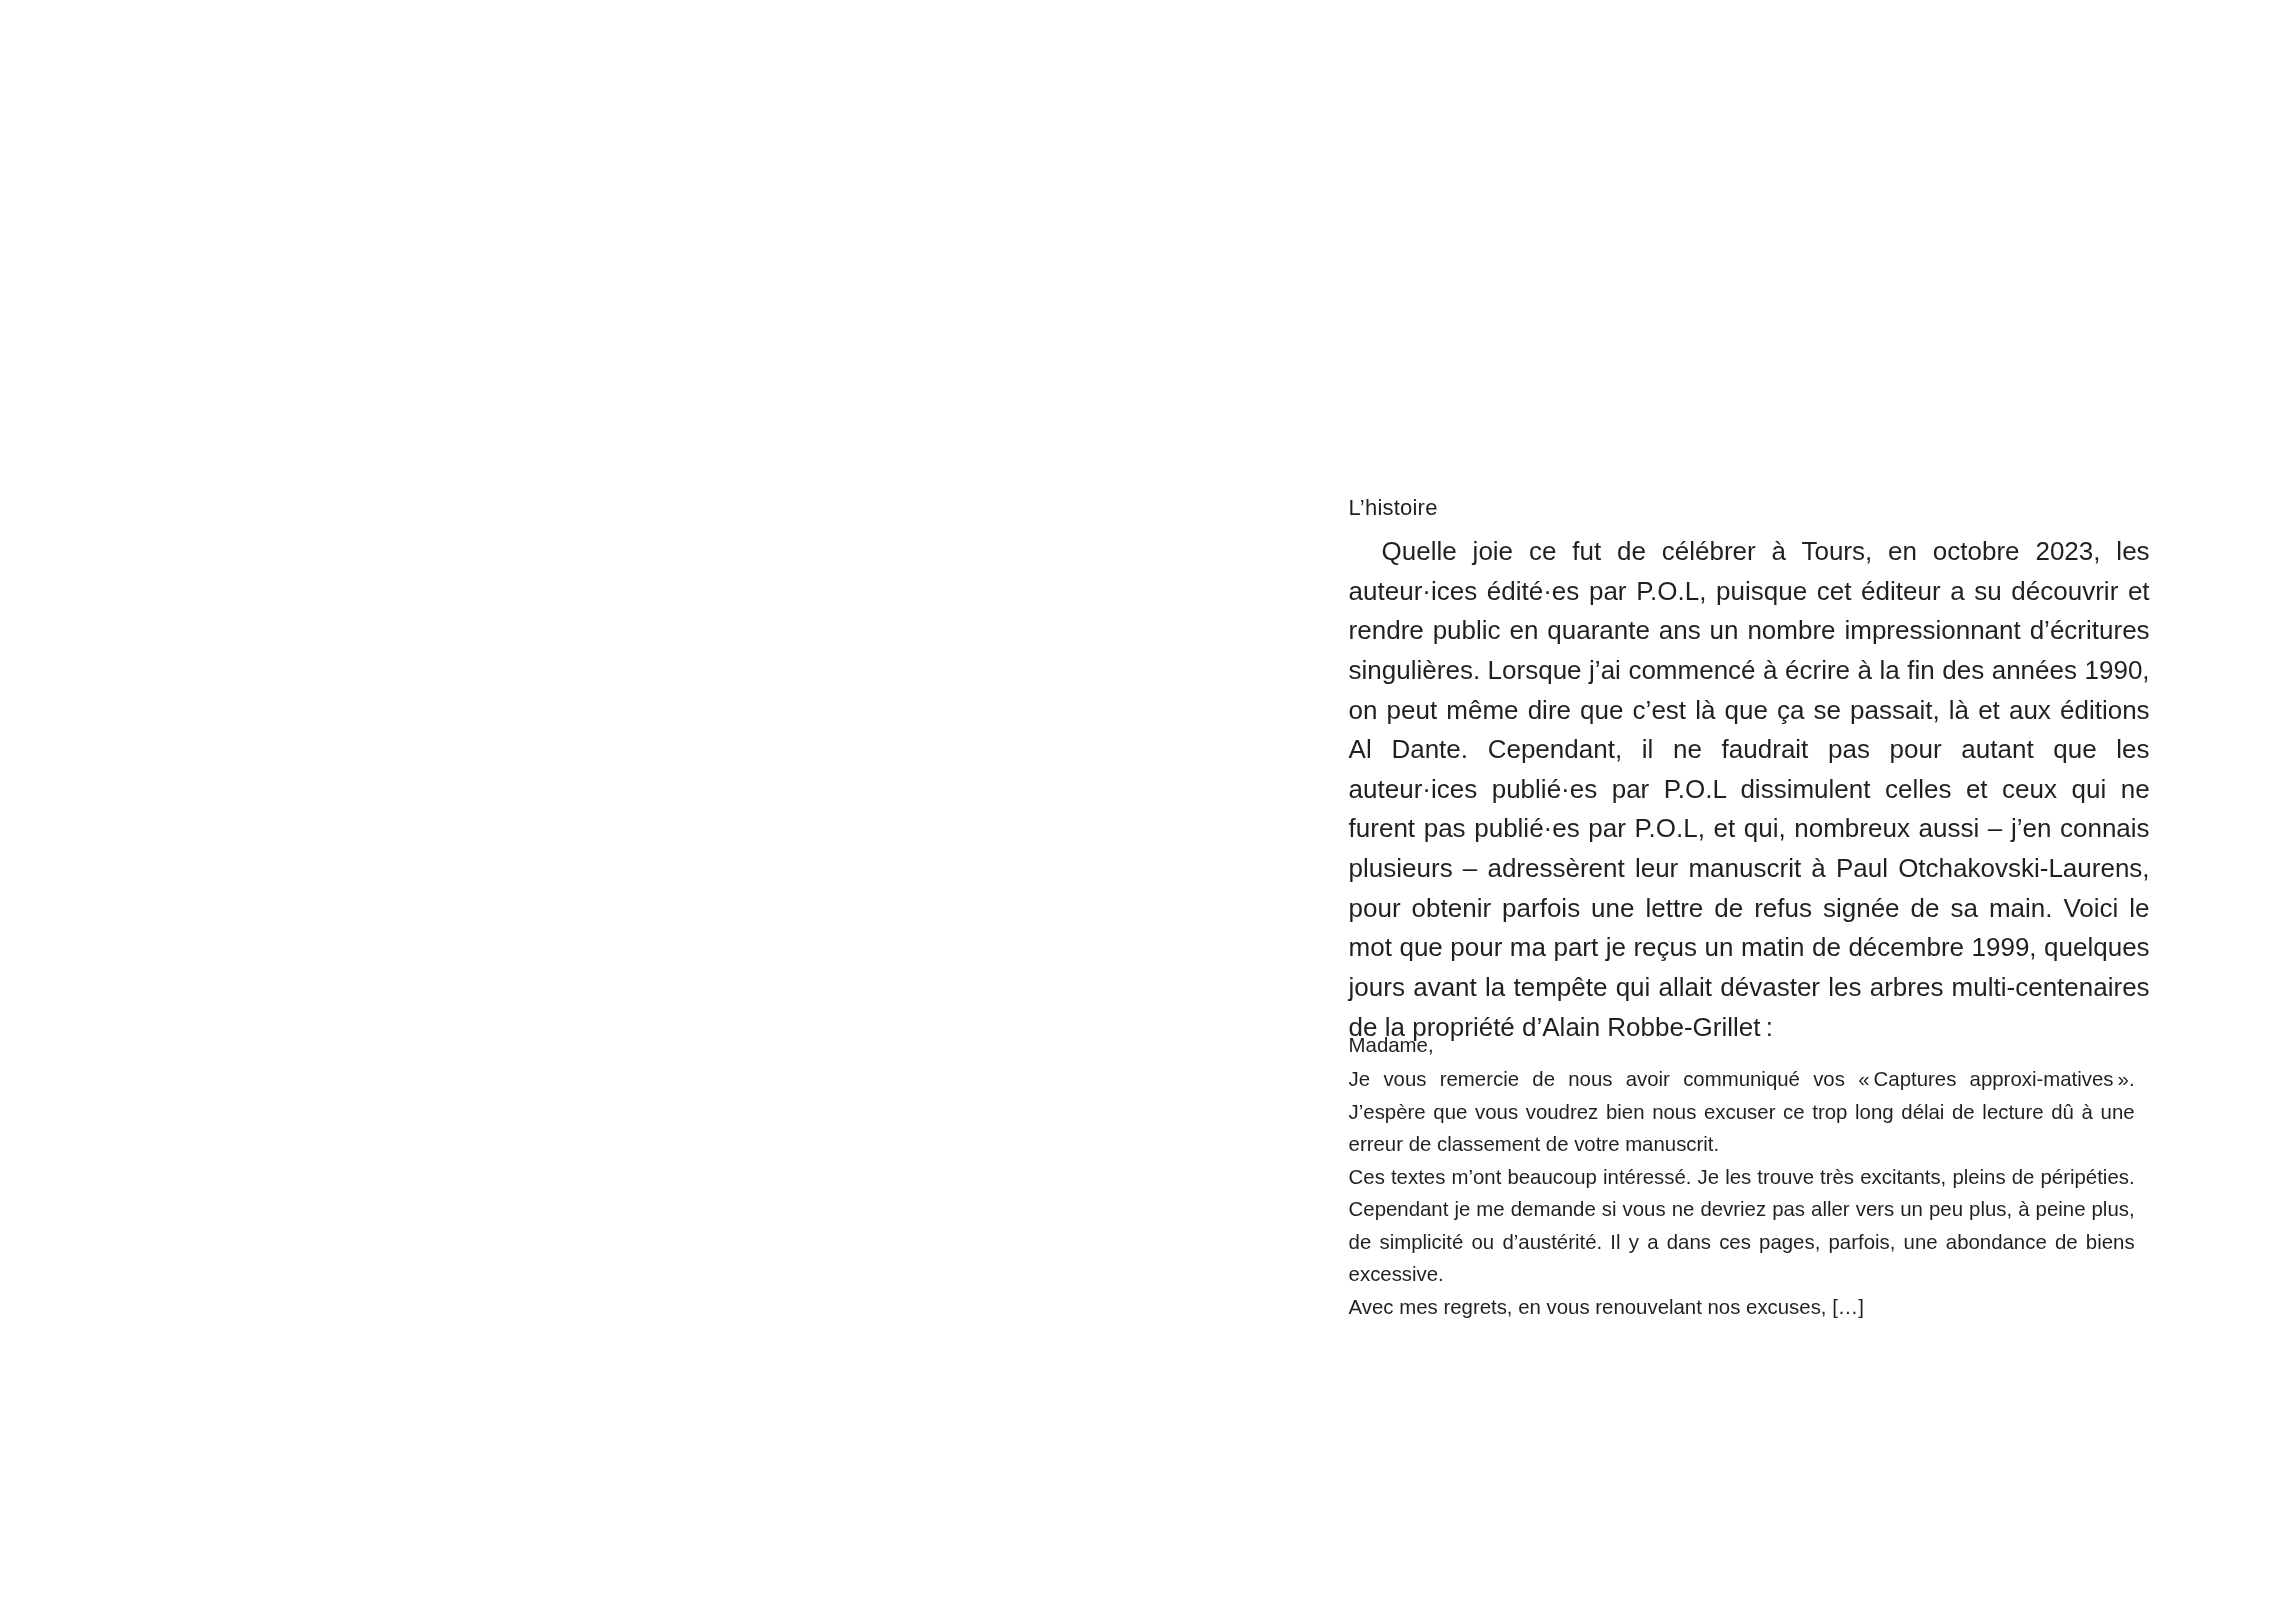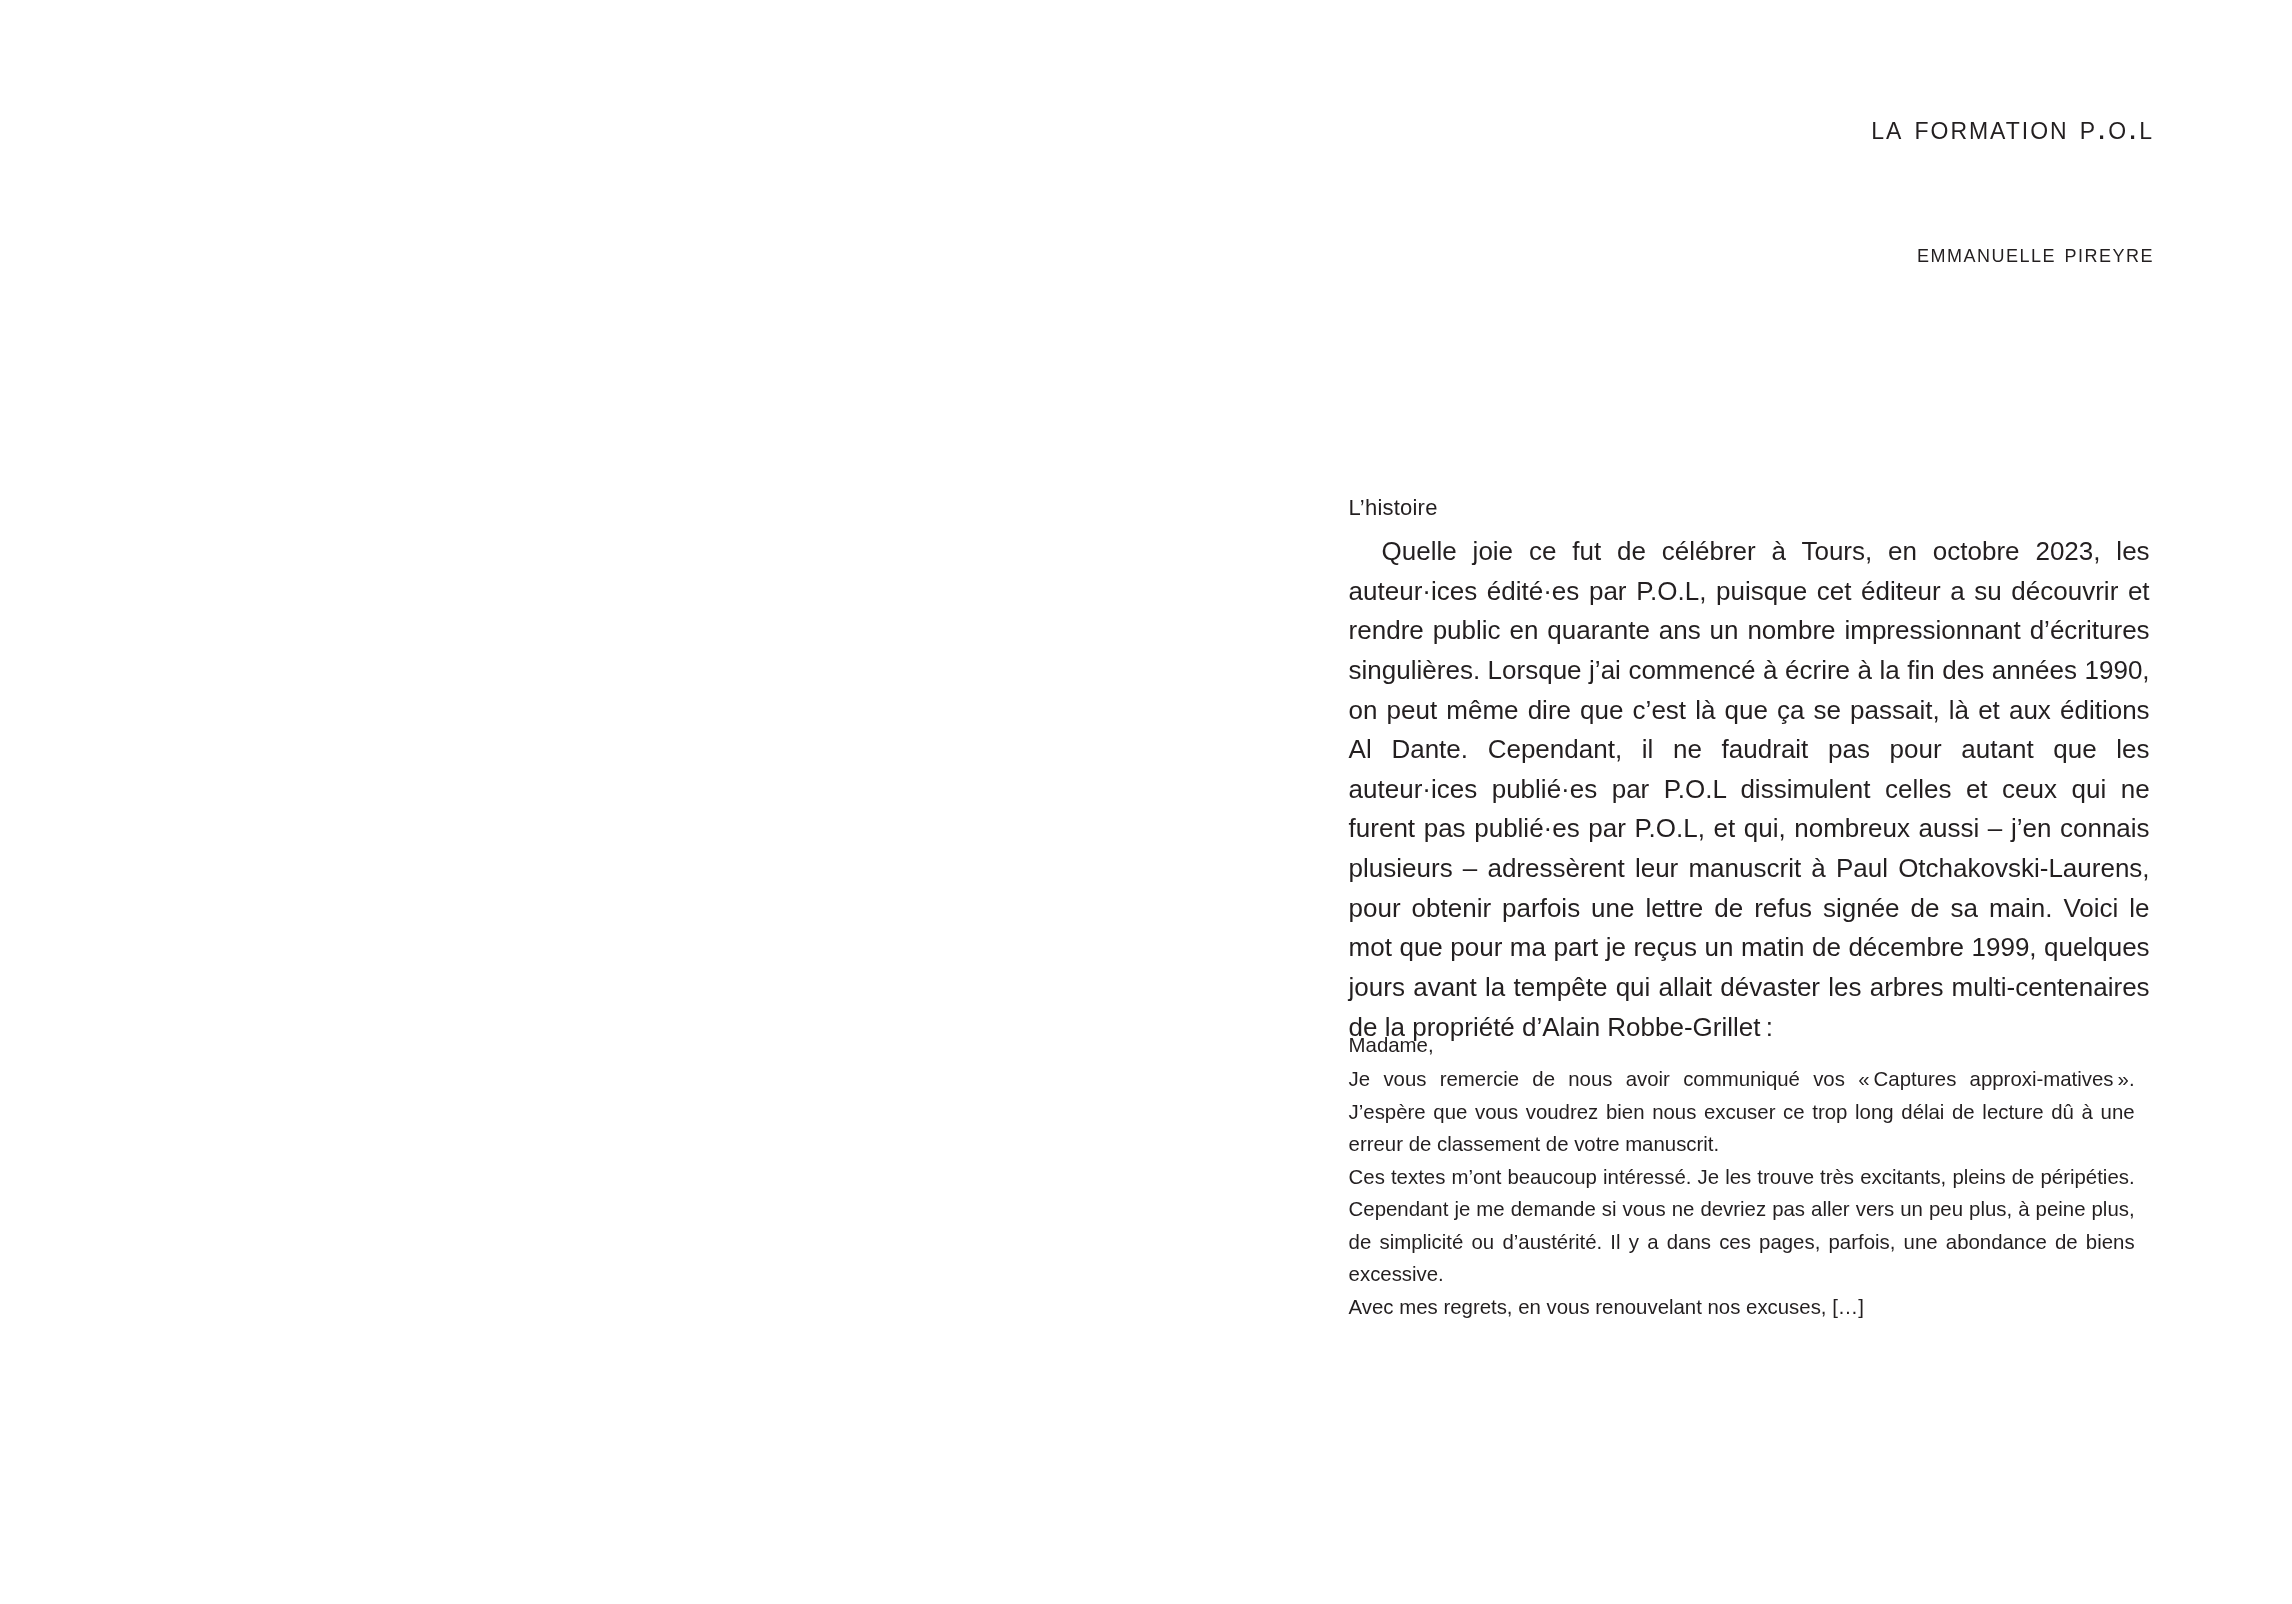--- a/index.html
+++ b/index.html
@@ -112,23 +112,21 @@
     color: #231f20;
     letter-spacing: 0.02em;
   }
 </style>
 </head>
 <body>
 
 <div class="page">
   <div class="content-column">
 
-    <div class="doc-title">La formation P.O.L</div>
 
-    <div class="doc-author">Emmanuelle Pireyre</div>
 
     <div class="section-heading">L’histoire</div>
 
     <div class="body-text">Quelle joie ce fut de célébrer à Tours, en octobre 2023, les auteur·ices édité·es par P.O.L, puisque cet éditeur a su découvrir et rendre public en quarante ans un nombre impressionnant d’écritures singulières. Lorsque j’ai commencé à écrire à la fin des années 1990, on peut même dire que c’est là que ça se passait, là et aux éditions Al Dante. Cependant, il ne faudrait pas pour autant que les auteur·ices publié·es par P.O.L dissimulent celles et ceux qui ne furent pas publié·es par P.O.L, et qui, nombreux aussi – j’en connais plusieurs – adressèrent leur manuscrit à Paul Otchakovski-Laurens, pour obtenir parfois une lettre de refus signée de sa main. Voici le mot que pour ma part je reçus un matin de décembre 1999, quelques jours avant la tempête qui allait dévaster les arbres multi-centenaires de la propriété d’Alain Robbe-Grillet :</div>
 
     <div class="quote-block">
       <p class="salut">Madame,</p>
       <p>Je vous remercie de nous avoir communiqué vos « Captures approxi-matives ». J’espère que vous voudrez bien nous excuser ce trop long délai de lecture dû à une erreur de classement de votre manuscrit.</p>
       <p>Ces textes m’ont beaucoup intéressé. Je les trouve très excitants, pleins de péripéties. Cependant je me demande si vous ne devriez pas aller vers un peu plus, à peine plus, de simplicité ou d’austérité. Il y a dans ces pages, parfois, une abondance de biens excessive.</p>
       <p>Avec mes regrets, en vous renouvelant nos excuses, […]</p>

